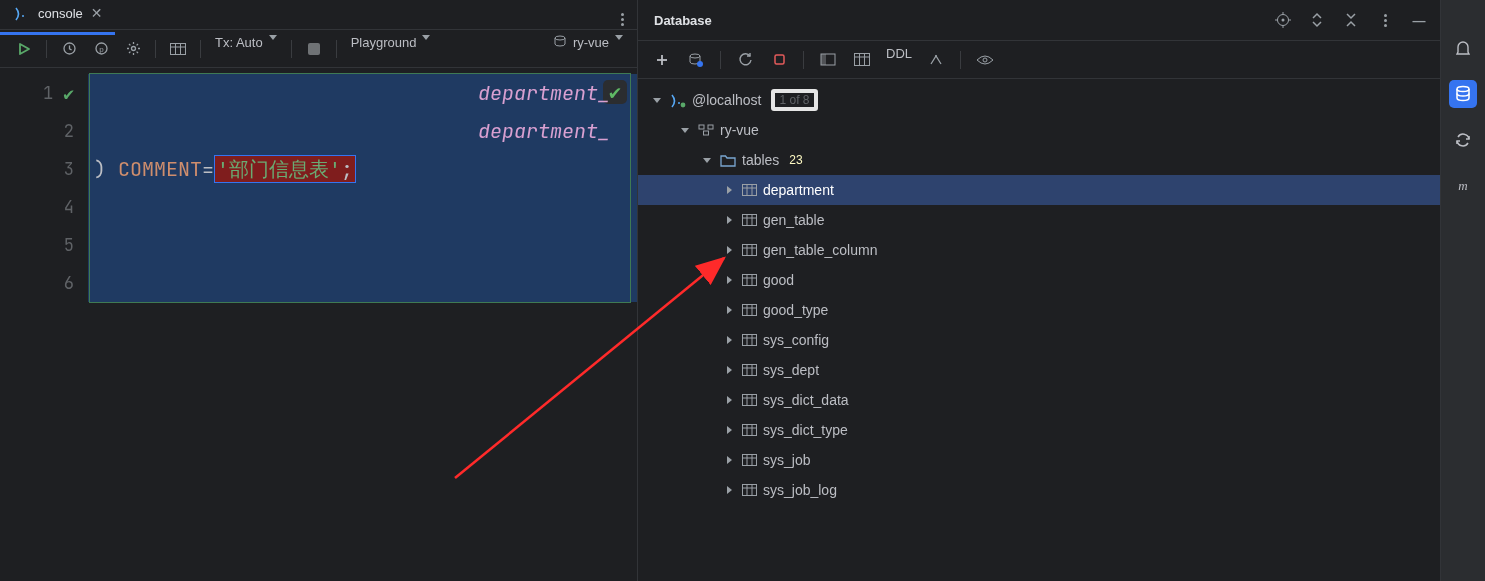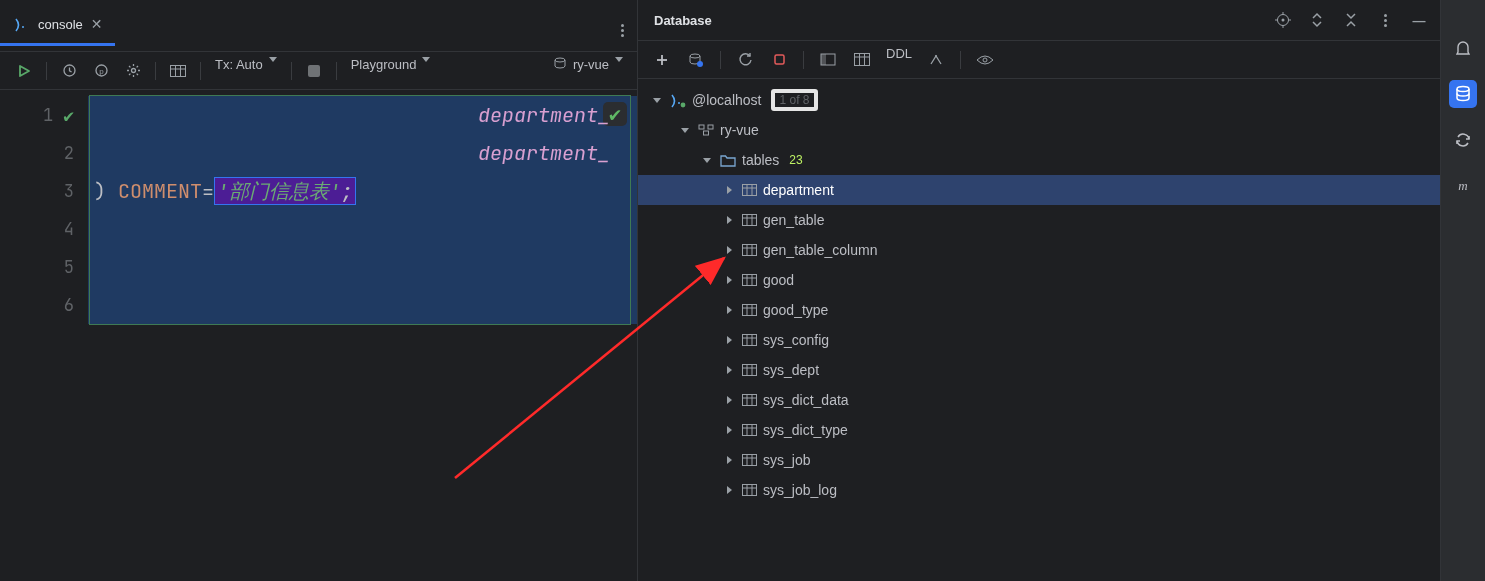--- a/index.html
+++ b/index.html
@@ -9,21 +9,21 @@
     color: #bcbec4;
     width: 1485px;
     height: 581px;
     overflow: hidden;
     font-size: 13px;
     position: relative;
   }
   .app { display: flex; width: 100%; height: 100%; }
   
   .editor-col { width: 638px; display: flex; flex-direction: column; border-right: 1px solid #323438; }
-  .tabs-row { height: 52px; display: flex; align-items: center; border-bottom: 1px solid #323438; justify-content: flex-end; }
+  .tabs-row { height: 30px; display: flex; align-items: center; border-bottom: 1px solid #323438; justify-content: flex-end; }
   .tab {
     display: flex; align-items: center; gap: 8px;
     height: 40px; padding: 0 12px 0 14px;
     border-bottom: 3px solid #3574f0;
     color: #dfe1e5;
   }
   .tab .close { color: #9aa0a6; font-size: 14px; }
   .tabs-spacer { flex: 1; }
   .tabs-more { width: 30px; text-align: center; }
   .vdots { display: inline-flex; flex-direction: column; gap: 2px; }
@@ -69,24 +69,23 @@
     outline: 1px solid #3f7a54; pointer-events: none;
   }
   .code-lines { position: relative; padding-top: 6px; padding-left: 6px; }
   .cl { white-space: pre; height: 38px; }
   .tok-kw { color: #cf8e6d; }
   .tok-ident { color: #d9a0d1; font-style: italic; }
   .tok-ident2 { color: #56a8f5; font-style: italic; }
   .tok-str { color: #6aab73; }
   .tok-punct { color: #bcbec4; }
   .last-sel {
-    background: #4c1d95;
+    background: #7f1d1d;
     border: 1px solid #3574f0;
     padding: 0 2px;
-    font-style: italic;
   }
   .ok-badge {
     position: absolute; right: 10px; top: 12px;
     width: 24px; height: 24px; border-radius: 5px;
     background: #2b2d30; display: flex; align-items: center; justify-content: center;
     color: #5fb865; font-weight: bold;
   }
   
   .db-col { flex: 1; display: flex; flex-direction: column; border-right: 1px solid #323438; }
   .db-header {
@@ -108,21 +107,21 @@
     text-align: right;
   }
   .tree-row.sel { background: #2e436e; color: #fff; }
   .indent { display: inline-block; }
   .exp { width: 14px; display: flex; justify-content: center; color: #9aa0a6; }
   .exp.open::before { content: ""; width: 0; height: 0; border-left: 4px solid transparent; border-right: 4px solid transparent; border-top: 5px solid #9aa0a6; }
   .exp.closed::before { content: ""; width: 0; height: 0; border-top: 4px solid transparent; border-bottom: 4px solid transparent; border-left: 5px solid #9aa0a6; }
   .tree-label { color: #bcbec4; }
   .tree-row.sel .tree-label { color: #fff; }
   .tree-count { color: #5f6266; font-size: 12px; border: 4px solid #e5e5e5; border-radius: 3px; padding: 0 4px; margin-left: 4px; }
-  .tree-sub { color: #bef264; font-size: 12px; margin-left: 4px; }
+  .tree-sub { color: #fef9c3; font-size: 12px; margin-left: 4px; }
   .folder-icon { color: #a0c7ec; }
   .table-icon { color: #9aa0a6; }
   
   .rstrip {
     width: 44px; display: flex; flex-direction: column; align-items: center; gap: 18px;
     padding-top: 34px;
     background: #2b2d30;
   }
   .rstrip .ritem { width: 28px; height: 28px; display: flex; align-items: center; justify-content: center; color: #bcbec4; }
   .rstrip .active { background: #3574f0; color: #fff; border-radius: 5px; }

